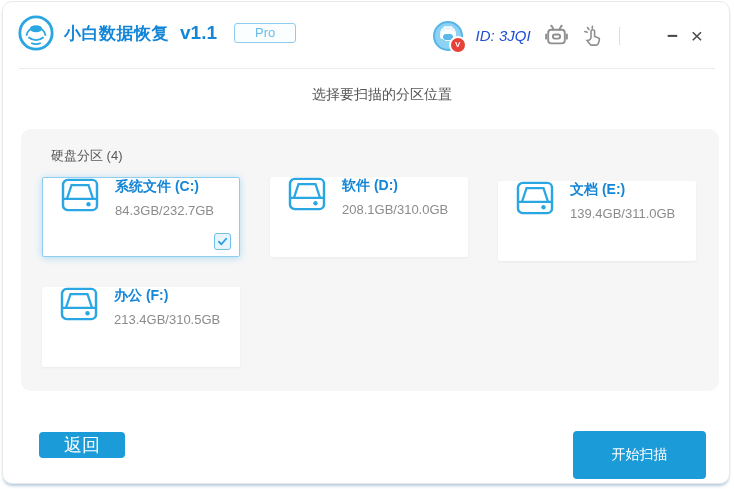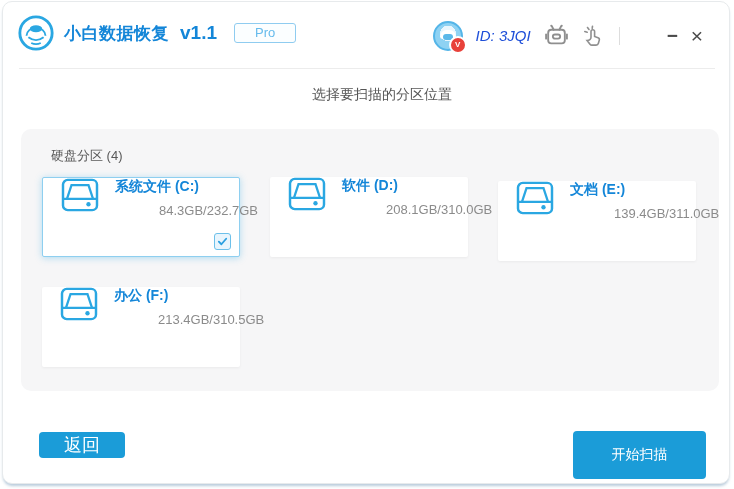--- a/index.html
+++ b/index.html
@@ -45,21 +45,21 @@
   .panel{position:absolute;left:18px;top:127px;width:698px;height:262px;
          background:#f6f6f7;border-radius:10px;}
   .panel-title{position:absolute;left:30px;top:18px;font-size:13px;color:#585858;}
   .card{position:absolute;width:198px;height:80px;background:#fff;border-radius:2px;
         box-shadow:0 1px 3px rgba(0,0,0,.05);display:flex;align-items:flex-start;
         padding-left:18px;box-sizing:border-box;cursor:pointer;}
   .card.selected{border:1px solid #8ecff0;box-shadow:0 1px 7px rgba(42,167,226,.35);}
   .card .dicon{width:38px;height:34px;margin-right:16px;flex:none;}
   .card .dtext{display:flex;flex-direction:column;gap:7px;}
   .dname{font-size:14px;font-weight:bold;color:#1486d8;}
-  .dsize{font-size:13px;color:#8b8b8b;margin-left:44px;}
+  .dsize{font-size:13px;color:#8b8b8b;}
   .checkbox{position:absolute;right:8px;bottom:6px;width:15px;height:15px;border-radius:3px;
             border:1px solid #6cc0ea;background:#e8f5fd;display:flex;align-items:center;
             justify-content:center;cursor:pointer;}
   .pos-c{left:21px;top:48px;}
   .pos-d{left:249px;top:48px;}
   .pos-e{left:477px;top:52px;}
   .pos-f{left:21px;top:158px;}
 
   
   .btn{position:absolute;border:none;border-radius:4px;background:#1b9cd8;color:#fff;

